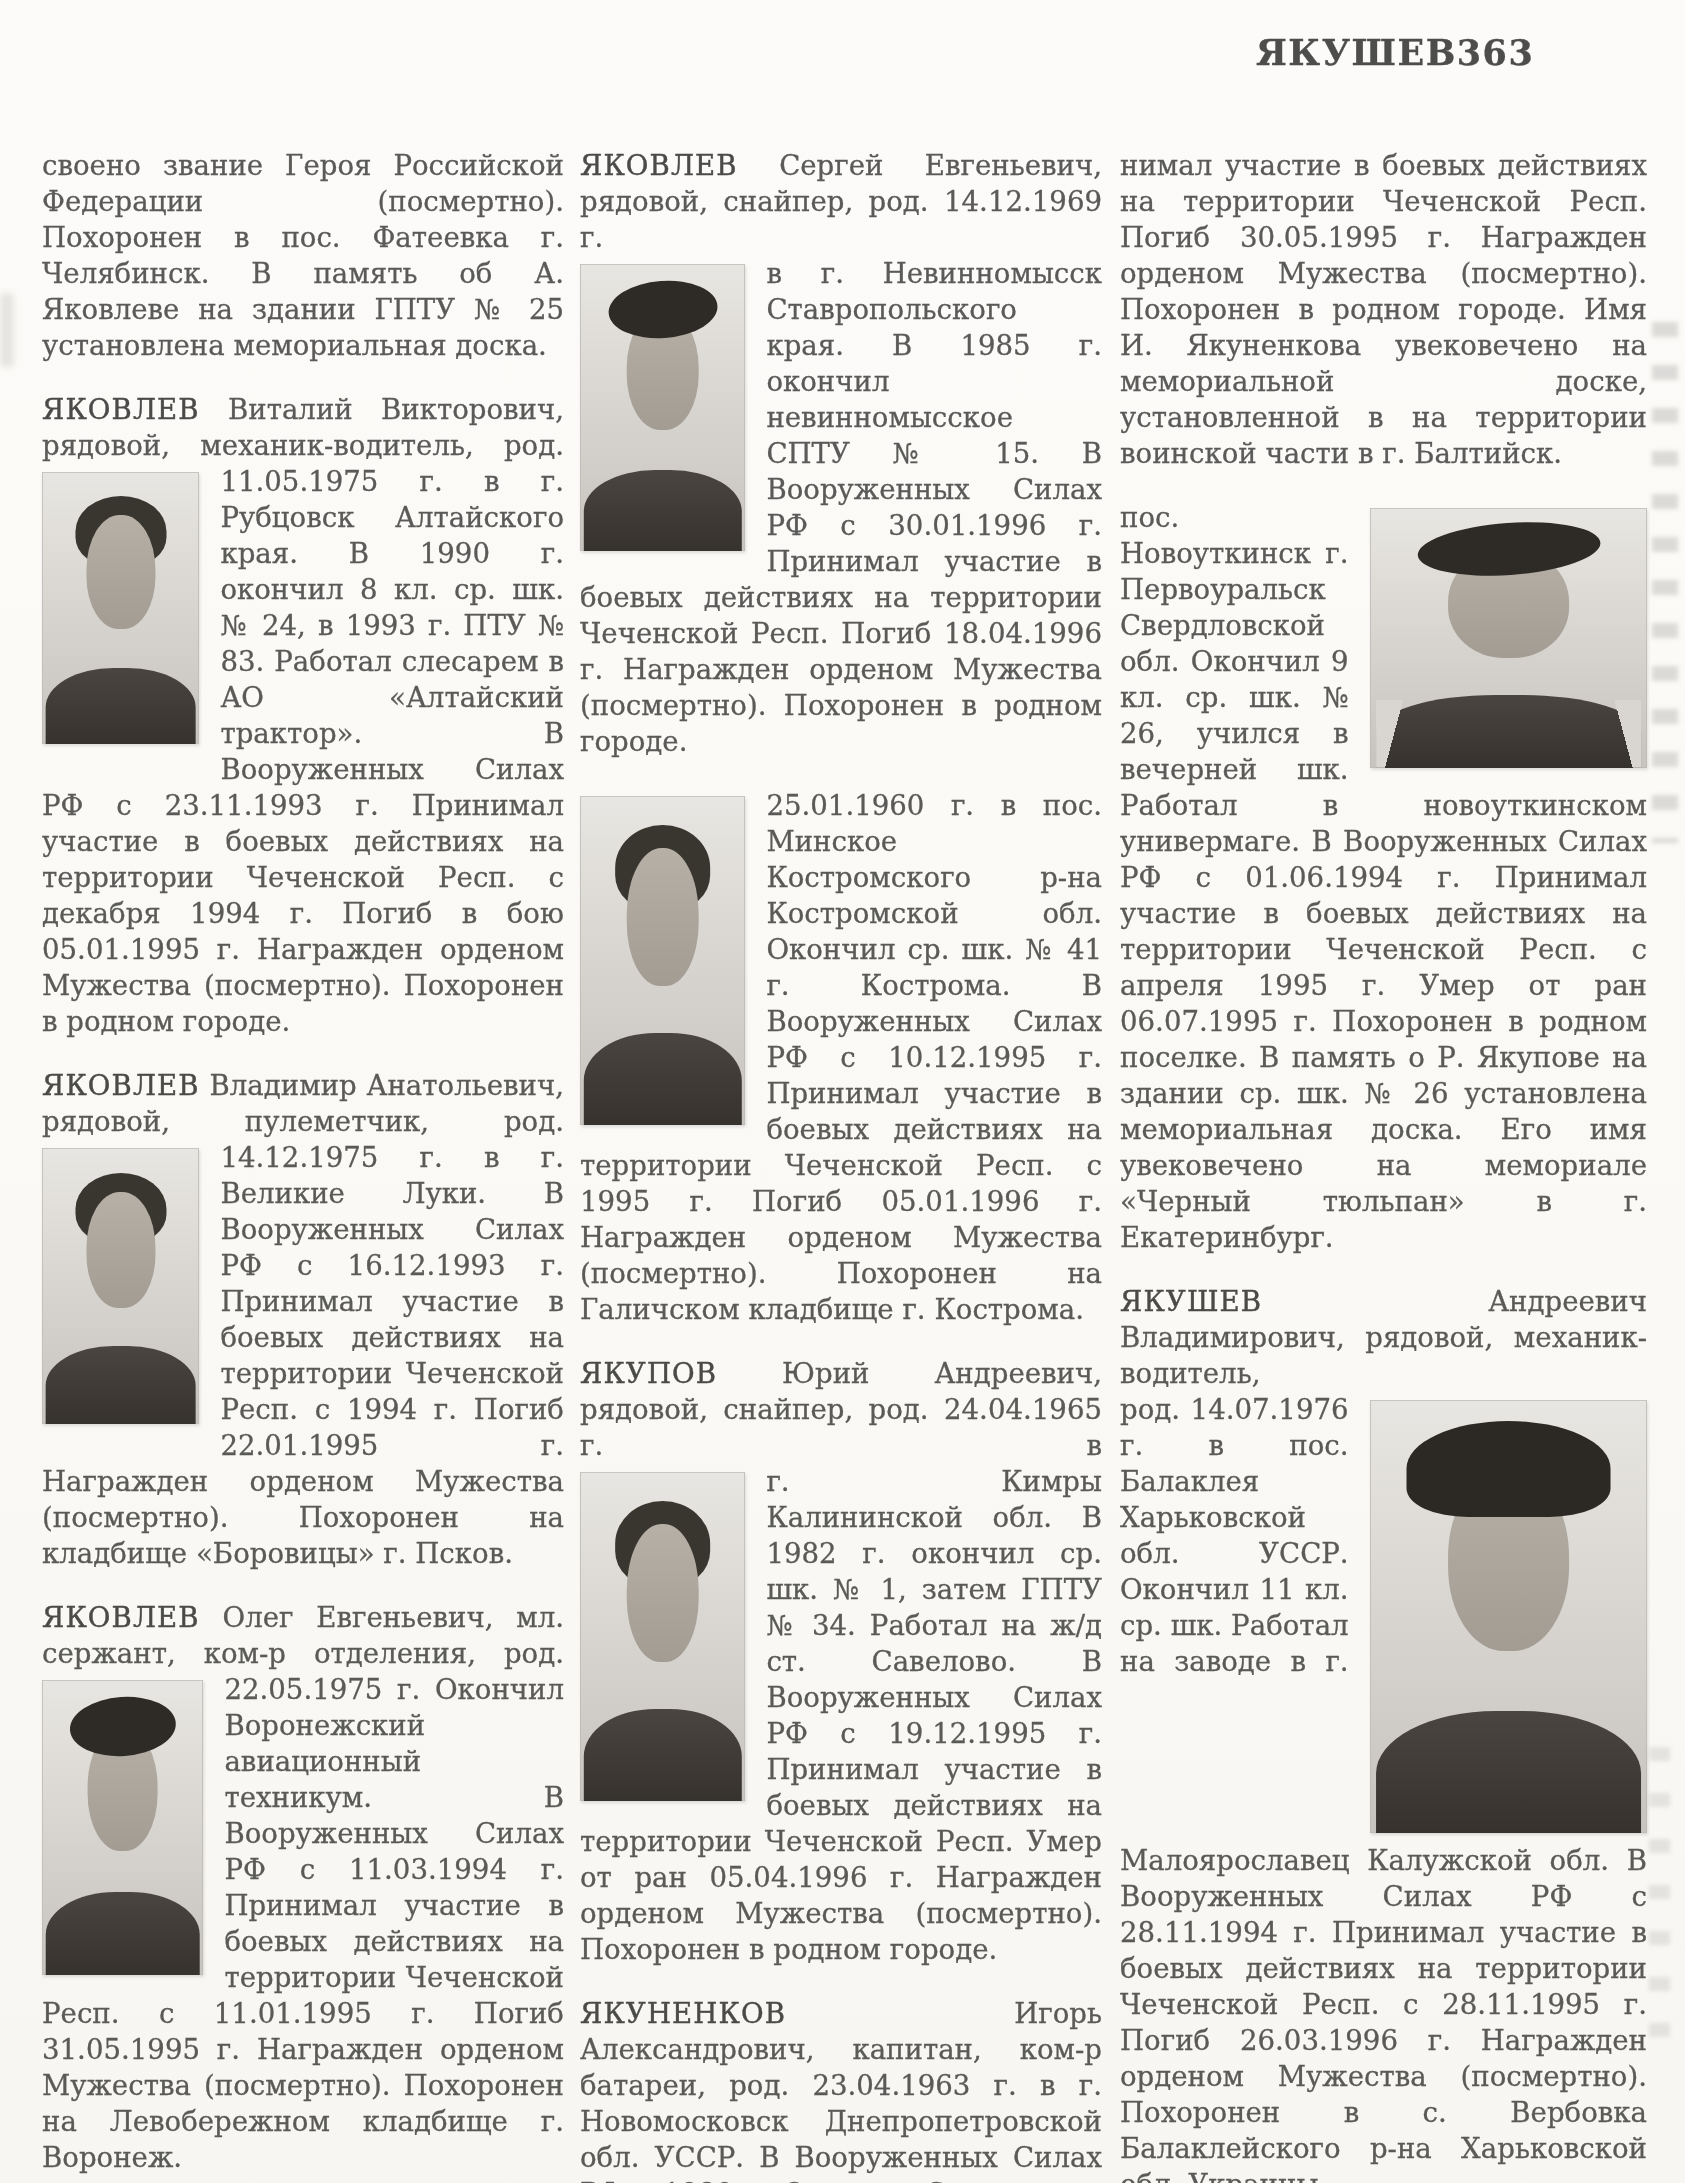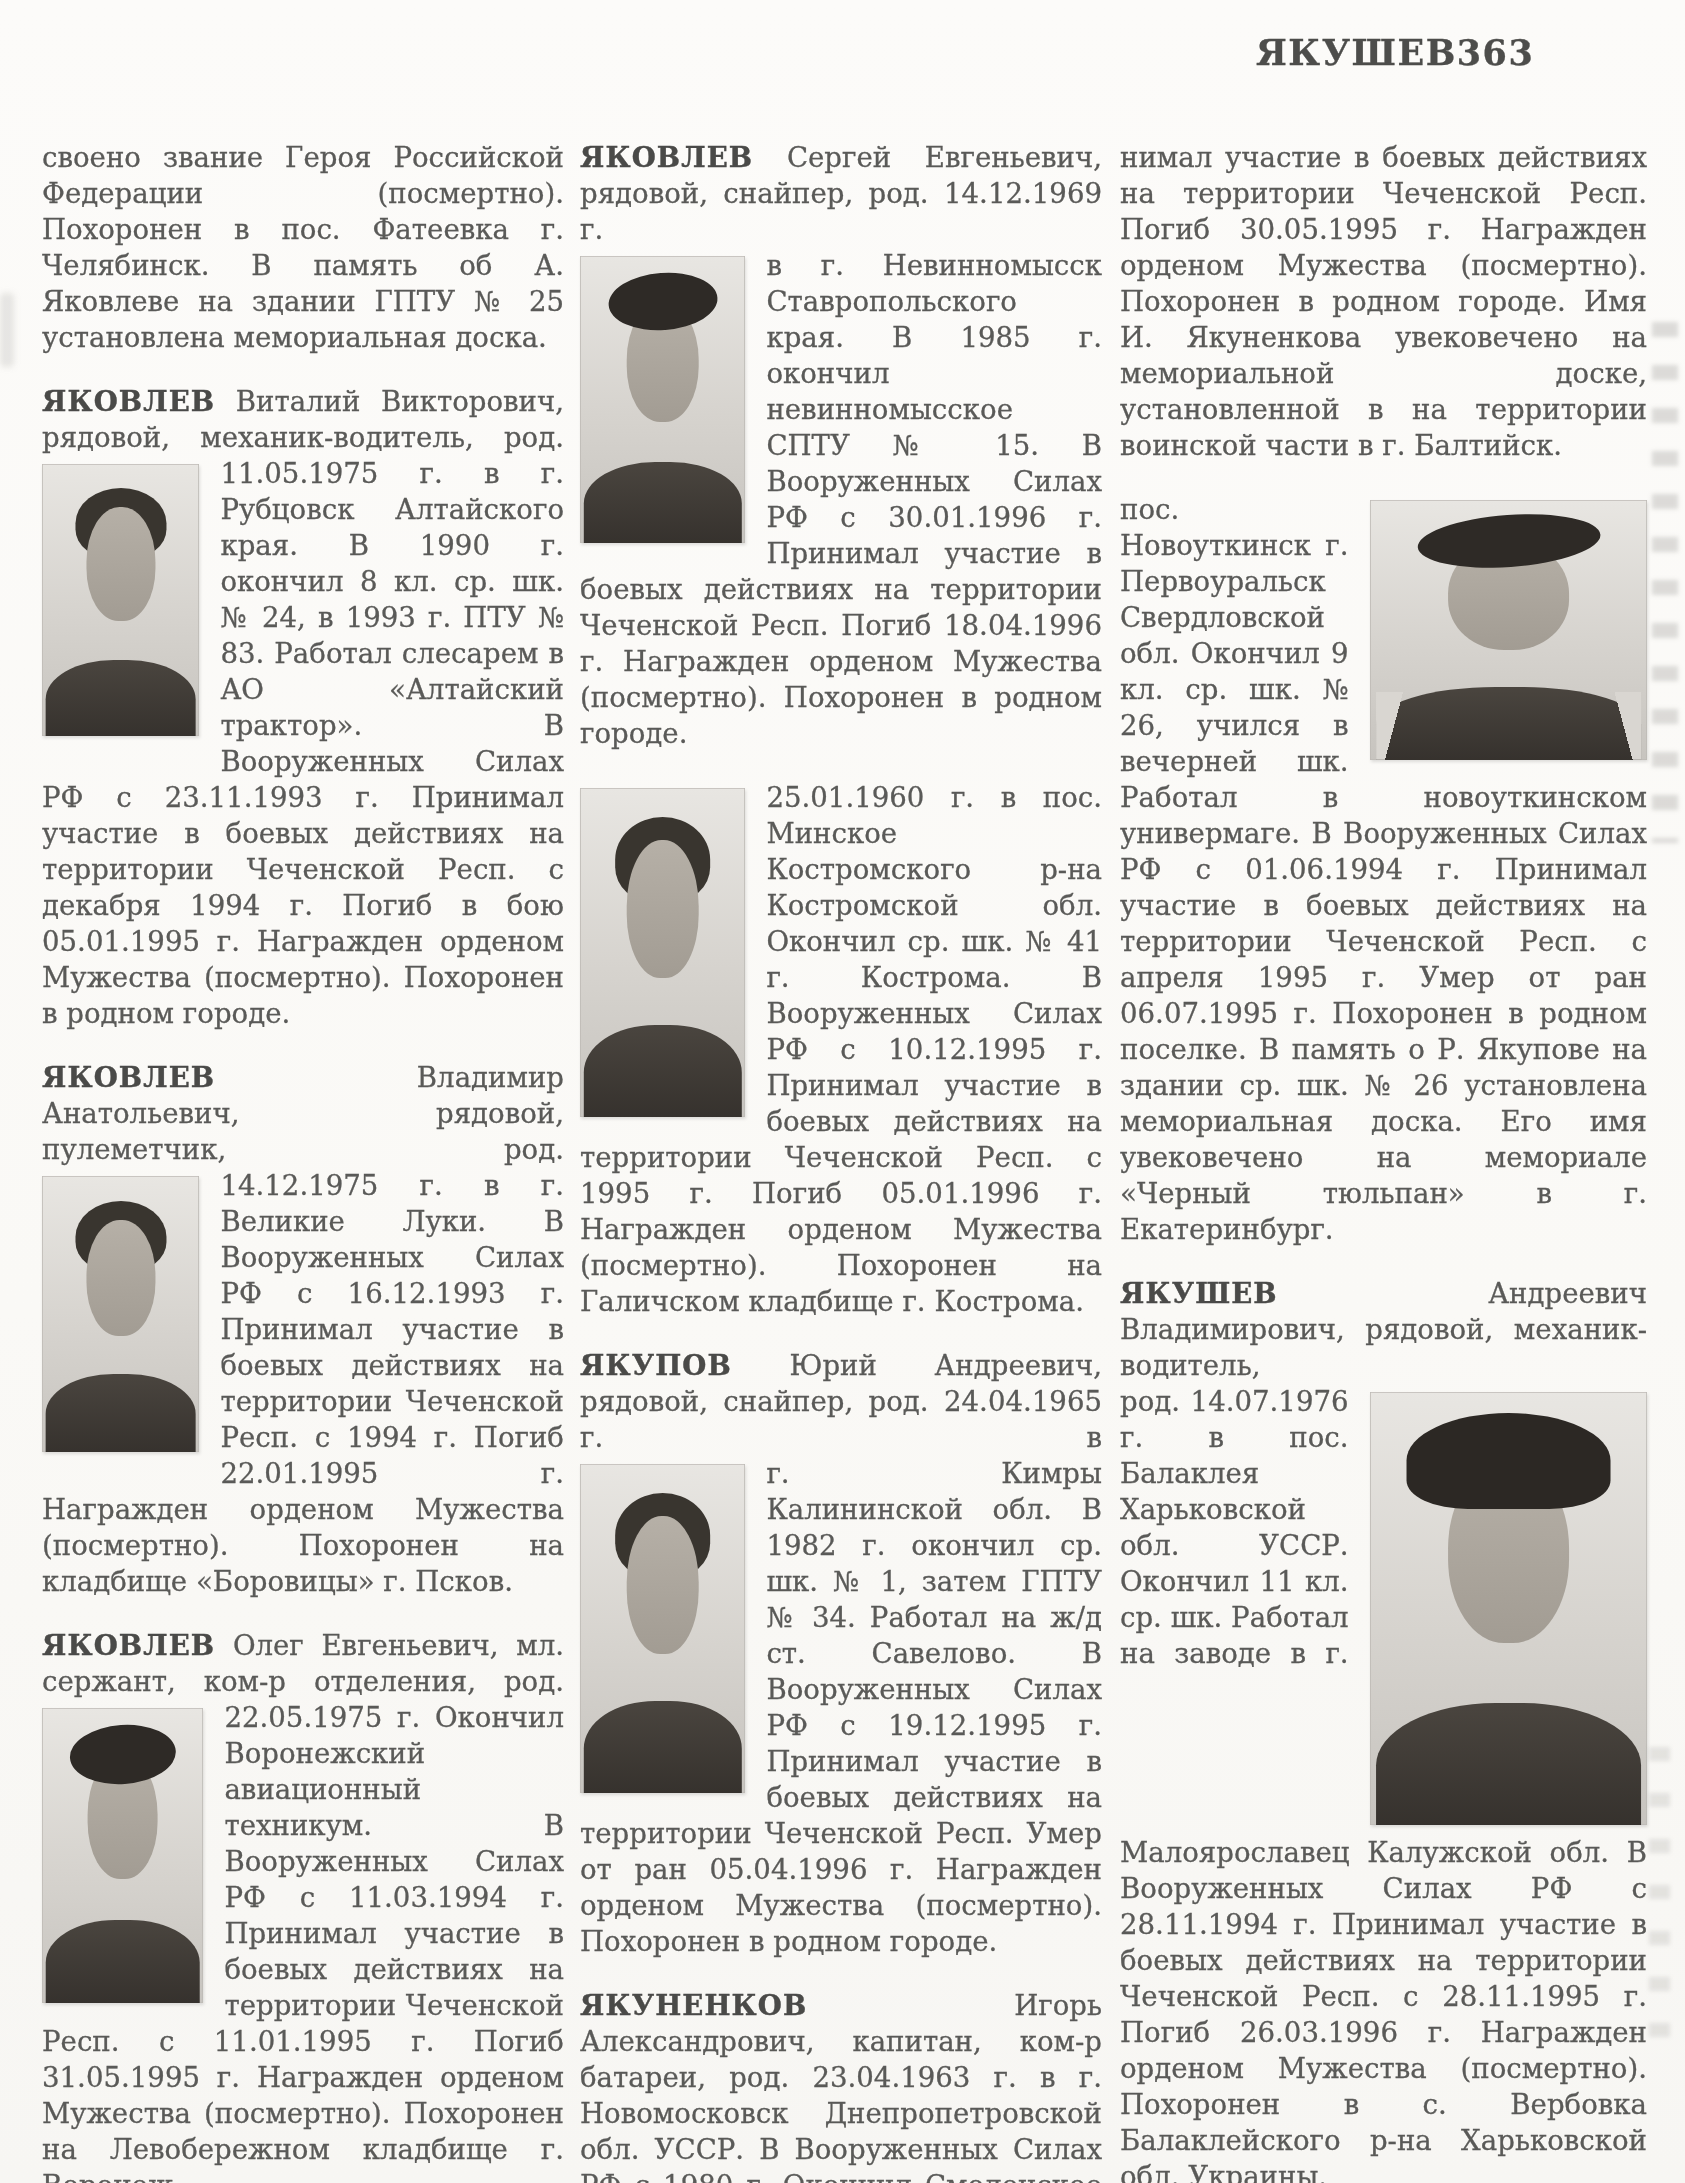--- a/index.html
+++ b/index.html
@@ -30,24 +30,24 @@
     text-align:justify;
     -webkit-text-stroke:0.3px #5a5a58;
     hyphens:auto;
   }
   .col-1{left:42px;width:522px;}
   .col-2{left:580px;width:522px;}
   .col-3{left:1120px;width:527px;}
   .col p{margin:0;}
   .cont{margin:0 0 35px 0;}
   .entry{margin-top:28px;}
-  .col > .entry:first-child, .col > .cont:first-child{margin-top:0;}
+  .col > .entry:first-child, .col > .cont:first-child{margin-top:8px;}
   .entry::after{content:"";display:block;clear:both;}
   .lead{text-align:justify;text-align-last:justify;}
-  .surname{font-weight:bold;letter-spacing:1.1px;color:#4a4a48;-webkit-text-stroke:0.4px #4a4a48;}
+  .surname{font-weight:normal;letter-spacing:1.1px;color:#4a4a48;-webkit-text-stroke:0.4px #4a4a48;}
   
   .photo{
     position:relative;overflow:hidden;
     background:linear-gradient(180deg,#e8e6e2 0%,#d6d3ce 55%,#c7c4bf 100%);
     box-shadow:0 0 0 0.8px #bebbb6 inset, 0.8px 1.5px 3.1px rgba(0,0,0,.12);
   }
   .photo.left{float:left;margin:7.7px 21.4px 10.7px 0;}
   .photo.right{float:right;margin:7.7px 0 10.7px 21.4px;}
   .photo i{position:absolute;display:block;}
   .ph-hair{left:50%;top:9%;width:58%;height:26%;transform:translateX(-50%);

